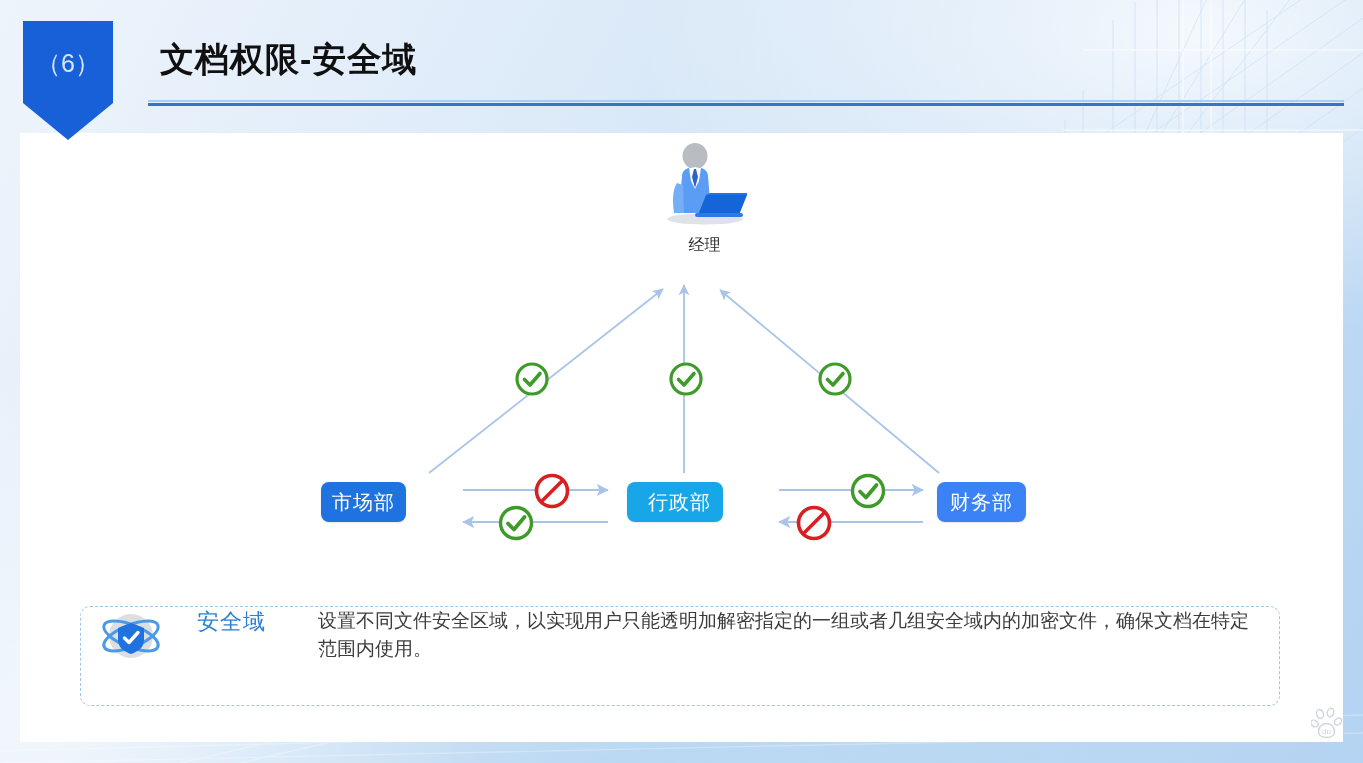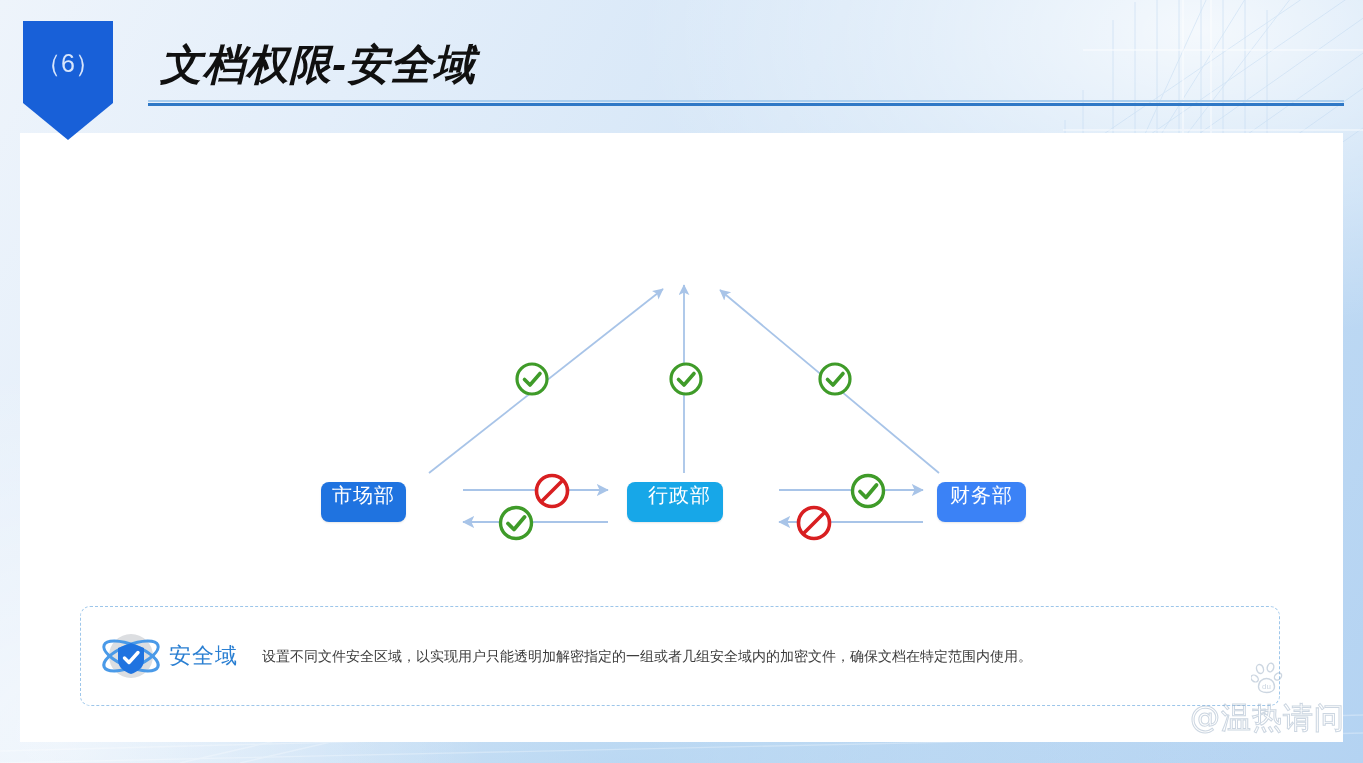--- a/index.html
+++ b/index.html
@@ -68,26 +68,25 @@
     color: #d9e6fb;
     font-size: 25px;
     letter-spacing: 0px;
     font-family: "Liberation Sans", "DejaVu Sans", sans-serif;
   }
 
   .page-title {
     position: absolute;
     left: 160px;
     top: 37px;
-    font-size: 42px;
+    font-size: 34px;
     font-weight: bold;
     color: #101010;
     letter-spacing: 1px;
     z-index: 5;
-    font-style: italic;
   }
   .title-rule {
     position: absolute;
     left: 148px;
     top: 100px;
     width: 1196px;
     height: 9px;
     z-index: 4;
   }
   .title-rule .r-thin {
@@ -142,21 +141,21 @@
     margin-top: 4px;
     font-size: 16px;
     color: #2b2b2b;
   }
 
   .dept {
     position: absolute;
     height: 40px;
     border-radius: 8px;
     display: flex;
-    align-items: flex-start;
+    align-items: center;
     justify-content: center;
     color: #ffffff;
     font-size: 20px;
     letter-spacing: 1px;
     box-shadow: 0 1px 2px rgba(0,0,0,0.10);
   }
   .dept-market   { left: 301px; top: 349px; width: 85px; background: #1f73e0; }
   .dept-admin    { left: 607px; top: 349px; width: 87px; background: #17a7e8; padding-left: 9px; }
   .dept-finance  { left: 917px; top: 349px; width: 89px; background: #3b82f6; }
 
@@ -164,37 +163,38 @@
   .footnote {
     position: absolute;
     left: 60px;
     top: 473px;
     width: 1200px;
     height: 100px;
     border: 1px dashed #9dc6ea;
     border-radius: 10px;
     box-sizing: border-box;
     display: flex;
-    align-items: center;
+    align-items: flex-start;
+    gap: 28px;
   }
   .fn-icon {
     margin-left: 18px;
     flex: 0 0 auto;
   }
   .fn-tag {
     flex: 0 0 auto;
     margin-left: 6px;
     font-size: 22px;
     color: #2a7fd2;
     letter-spacing: 1px;
   }
   .fn-text {
     margin-left: 24px;
     margin-right: 20px;
-    font-size: 14px;
+    font-size: 19px;
     line-height: 1.45;
     color: #3d3d3d;
   }
 
   
   .watermark {
     position: absolute;
     right: 18px;
     bottom: 24px;
     display: flex;
@@ -292,20 +292,34 @@
           <path d="M443 357 L588 357"></path>
           <path d="M759 357 L903 357"></path>
         </g>
 
         <g stroke="#a8c4e8" stroke-width="2" fill="none" marker-end="url(#ah)">
           <path d="M588 389 L443 389"></path>
           <path d="M903 389 L759 389"></path>
         </g>
       </svg>
 
+      <div class="manager">
+        <svg width="100" height="84" viewBox="0 0 100 84" xmlns="http://www.w3.org/2000/svg">
+          <ellipse cx="50" cy="76" rx="38" ry="5.5" fill="#dfe2e6"></ellipse>
+          <ellipse cx="40" cy="13" rx="12.5" ry="13" fill="#b9bdc2"></ellipse>
+          <path d="M27 33 C27 27, 33 24, 40 24 C47 24, 53 27, 53 33 L56 70 L24 70 Z" fill="#5b9cf5"></path>
+          <path d="M34 25 L40 24 L46 25 L44 38 L40 46 L36 38 Z" fill="#ffffff"></path>
+          <path d="M39 26 L41 26 L43 34 L40 45 L37 34 Z" fill="#2f62c8"></path>
+          <path d="M22 40 C18 46, 17 56, 19 70 L29 70 L28 42 Z" fill="#76adf7"></path>
+          <path d="M51 52 L92 52 L84 72 L43 72 Z" fill="#1565d8"></path>
+          <path d="M55 50 L92 50 L92 52 L51 52 Z" fill="#1e74e8"></path>
+          <rect x="40" y="70" width="48" height="4" rx="2" fill="#2b7ae8"></rect>
+        </svg>
+        <div class="manager-label">经理</div>
+      </div>
 
       <svg style="position:absolute;left:494px;top:228px" width="36" height="36" viewBox="0 0 36 36" xmlns="http://www.w3.org/2000/svg">
         <circle cx="18" cy="18" r="15" fill="#ffffff" stroke="#3f9b29" stroke-width="3.2"></circle>
         <path d="M10.5 18.5 L16 24 L26 12.5" fill="none" stroke="#3f9b29" stroke-width="3.6" stroke-linecap="round" stroke-linejoin="round"></path>
       </svg>
       <svg style="position:absolute;left:648px;top:228px" width="36" height="36" viewBox="0 0 36 36" xmlns="http://www.w3.org/2000/svg">
         <circle cx="18" cy="18" r="15" fill="#ffffff" stroke="#3f9b29" stroke-width="3.2"></circle>
         <path d="M10.5 18.5 L16 24 L26 12.5" fill="none" stroke="#3f9b29" stroke-width="3.6" stroke-linecap="round" stroke-linejoin="round"></path>
       </svg>
       <svg style="position:absolute;left:797px;top:228px" width="36" height="36" viewBox="0 0 36 36" xmlns="http://www.w3.org/2000/svg">
@@ -360,16 +374,15 @@
     <svg width="34" height="34" viewBox="0 0 34 34" xmlns="http://www.w3.org/2000/svg">
       <g fill="none" stroke="#9aaec4" stroke-width="1.4">
         <ellipse cx="9" cy="9" rx="3.4" ry="4.6" transform="rotate(-18 9 9)"></ellipse>
         <ellipse cx="19.5" cy="7.5" rx="3.2" ry="4.4" transform="rotate(14 19.5 7.5)"></ellipse>
         <ellipse cx="3.6" cy="18.5" rx="3" ry="4" transform="rotate(-52 3.6 18.5)"></ellipse>
         <ellipse cx="27" cy="16.5" rx="3" ry="4" transform="rotate(48 27 16.5)"></ellipse>
         <path d="M7.5 26.5 C7.5 21, 12 18.5, 15.5 18.5 C19 18.5, 23.5 21, 23.5 26.5 C23.5 31, 19 32.5, 15.5 32.5 C12 32.5, 7.5 31, 7.5 26.5 Z"></path>
         <text x="15.5" y="29.4" font-size="8" text-anchor="middle" fill="#9aaec4" stroke="none" font-family="Liberation Sans, sans-serif">du</text>
       </g>
     </svg>
-    <span class="wm-text">@温热请问</span>
   </div>
 
 </div>
 
 </body></html>

